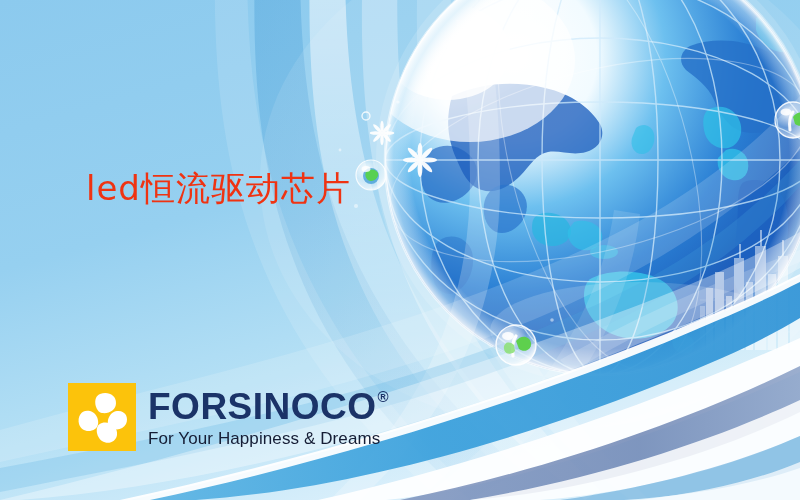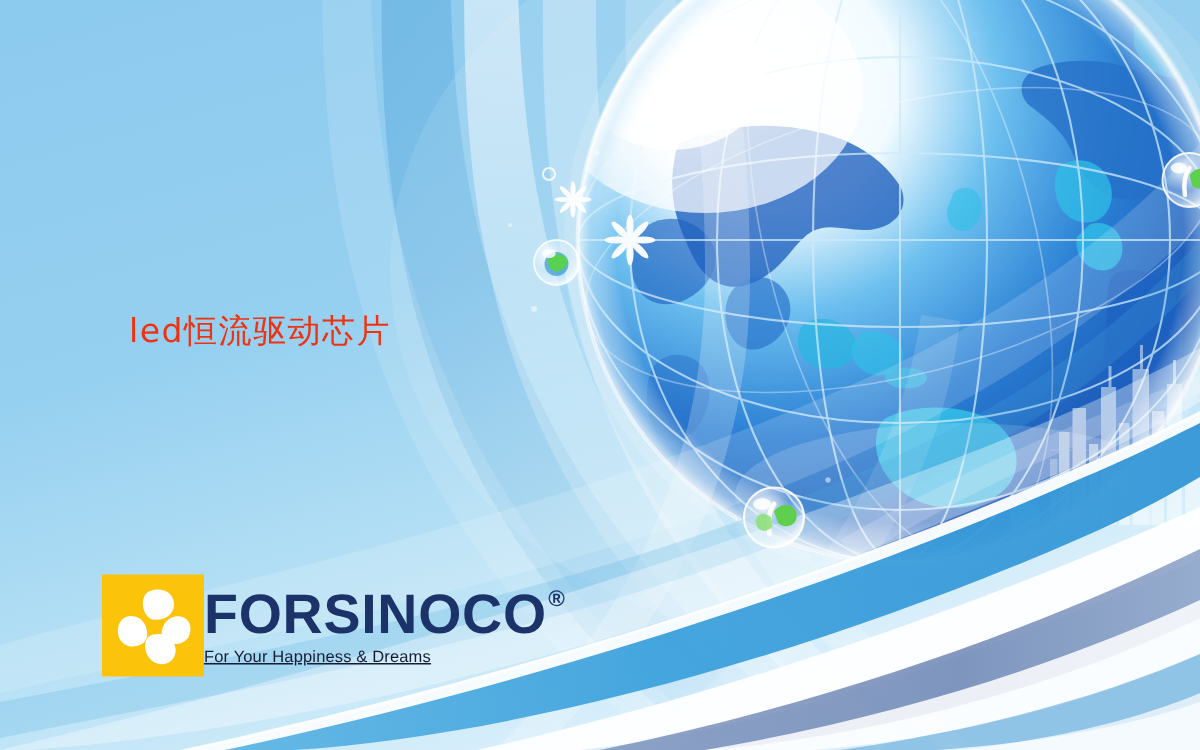--- a/index.html
+++ b/index.html
@@ -25,26 +25,25 @@
   }
   
   #headline-block {
     position: absolute;
     left: 86px;
     top: 160px;
     z-index: 40;
   }
   .headline-line {
     color: #ef3312;
-    font-size: 22px;
+    font-size: 34px;
     line-height: 56px;
     letter-spacing: 1px;
     white-space: nowrap;
     font-family: "DejaVu Sans", "Liberation Sans", sans-serif;
-    margin-top: 34px;
   }
   .headline-line.second {
     padding-left: 14px;
     letter-spacing: 4px;
   }
   
   #logo-block {
     position: absolute;
     left: 68px;
     top: 383px;
@@ -53,20 +52,21 @@
     align-items: center;
   }
   #logo-mark {
     position: relative;
     width: 68px;
     height: 68px;
     background: #fcc30b;
     flex: none;
   }
   #logo-text {
+    margin-left: 12px;
     display: flex;
     flex-direction: column;
     justify-content: space-between;
   }
   #logo-wordmark {
     color: #1b3368;
     font-size: 37px;
     font-weight: bold;
     letter-spacing: 0.5px;
     line-height: 1;
@@ -75,26 +75,25 @@
     align-items: flex-start;
   }
   #logo-reg {
     font-size: 15px;
     line-height: 1;
     margin-top: 1px;
     margin-left: 1px;
   }
   #logo-tagline {
     color: #151d35;
-    font-size: 11px;
+    font-size: 17px;
     line-height: 1;
     margin-top: 5px;
     white-space: nowrap;
     letter-spacing: 0.1px;
-    text-decoration: underline;
   }
 </style>
 </head>
 <body>
 
 <div id="banner">
 
   <svg class="layer" viewBox="0 0 800 500" xmlns="http://www.w3.org/2000/svg">
     <defs>
       <linearGradient id="bgGrad" x1="0" y1="0" x2="0.45" y2="1">

